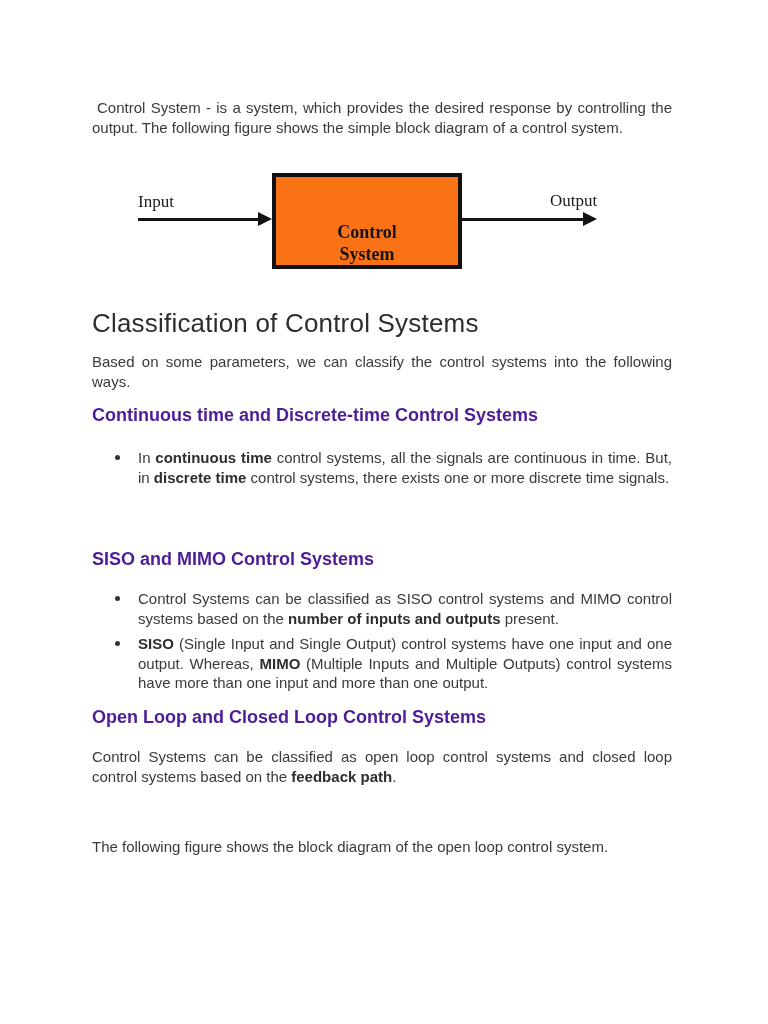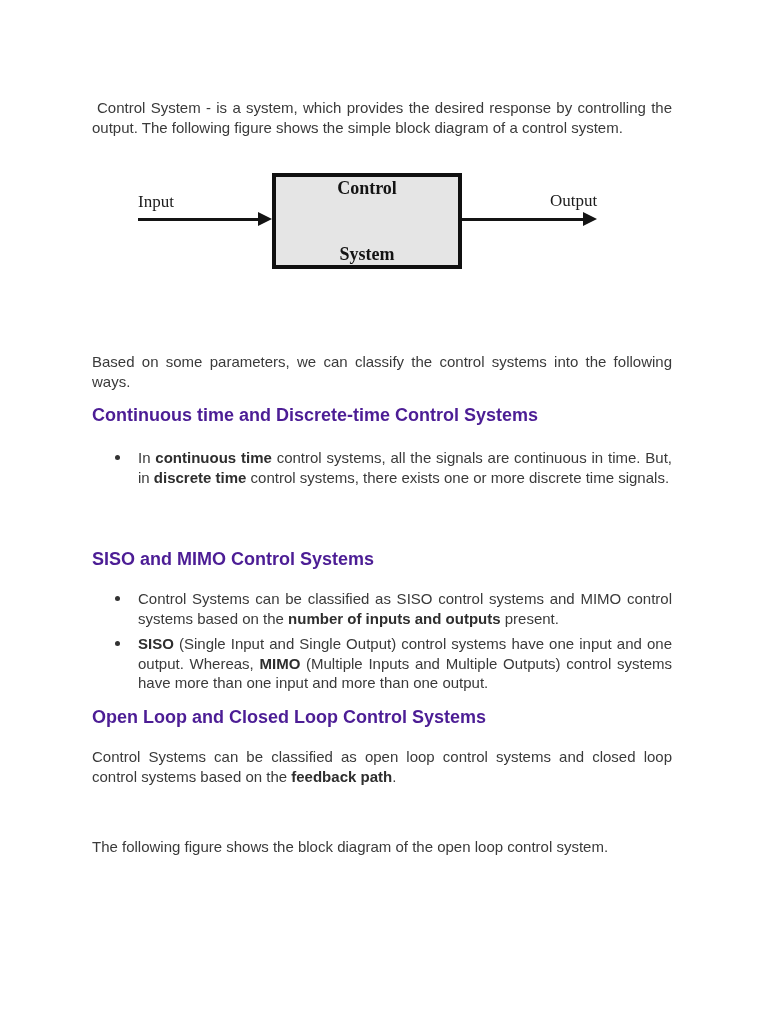--- a/index.html
+++ b/index.html
@@ -73,23 +73,23 @@
   ul.doc-list li b { font-weight: 700; color: #2e2e2e; }
 
   
   .diagram { top: 173px; height: 96px; font-family: Liberation Serif, serif; }
   .diagram > * { position: absolute; }
   .d-box {
     left: 180px; top: 0;
     width: 190px; height: 96px;
     border: 4px solid #101010;
     box-sizing: border-box;
-    background: #e5e5e5;
+    background: #f97316;
     display: flex; flex-direction: column;
-    align-items: center; justify-content: space-between;
+    align-items: center; justify-content: flex-end;
   }
   .d-box .d-box-line {
     font-size: 18px; font-weight: 700;
     line-height: 22px; color: #141414;
   }
   .d-label {
     font-size: 17px; color: #1c1c1c;
     line-height: 20px; white-space: nowrap;
   }
   .d-label.in  { left: 46px;  top: 19px; }
@@ -122,20 +122,21 @@
       <div class="d-box">
         <span class="d-box-line">Control</span>
         <span class="d-box-line">System</span>
       </div>
 
       <div class="d-line out"></div>
       <div class="d-head out"></div>
       <span class="d-label out">Output</span>
     </div>
 
+    <h1 class="doc-h1">Classification of Control Systems</h1>
 
     <p class="body pos-para1">Based on some parameters, we can classify the control systems into the following ways.</p>
 
     <h2 class="doc-h2 pos-h2a">Continuous time and Discrete-time Control Systems</h2>
 
     <ul class="doc-list pos-ul1">
       <li><span>In </span><b>continuous time</b><span> control systems, all the signals are continuous in time. But, in </span><b>discrete time</b><span> control systems, there exists one or more discrete time signals.</span></li>
     </ul>
 
     <h2 class="doc-h2 pos-h2b">SISO and MIMO Control Systems</h2>

